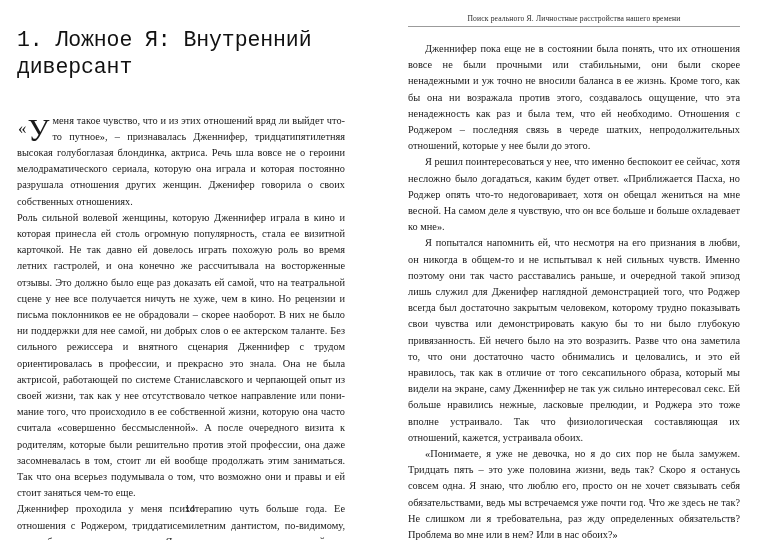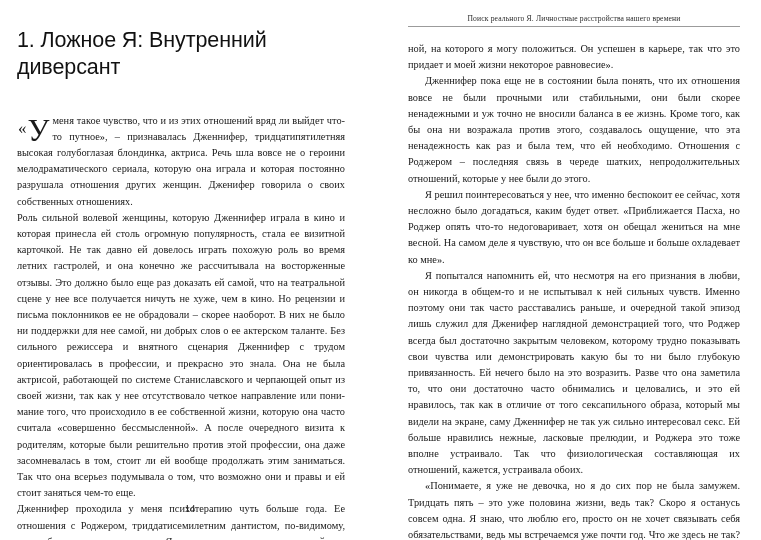--- a/index.html
+++ b/index.html
@@ -49,21 +49,21 @@
   .head-rule {
     margin-top: 3px;
     height: 1px;
     background: #9b9b9b;
     width: 100%;
   }
 
   
   .chapter-title {
     margin-top: 27px;
-    font-family: Liberation Sans, sans-serif;
+    font-family: Liberation Mono, monospace;
     font-size: 21.5px;
     font-weight: 400;
     line-height: 1.27;
     color: #111111;
     letter-spacing: -0.1px;
   }
 
   
   .body-col {
     margin-top: 0;
@@ -149,21 +149,20 @@
     <div class="folio">14</div>
   </div>
 
   <div class="page page-right">
 
     <div class="running-head">Поиск реального Я. Личностные расстройства нашего времени</div>
     <div class="head-rule"></div>
 
     <div class="body-col body-right">
 
-      <p class="para noindent">ной, на которого я могу положиться. Он успешен в карьере, так что это придает и моей жизни некоторое равновесие».</p>
       <p class="para">Дженнифер пока еще не в состоянии была понять, что их от­ношения вовсе не были прочными или стабильными, они были скорее ненадежными и уж точно не вносили баланса в ее жизнь. Кроме того, как бы она ни возражала против этого, создавалось ощущение, что эта ненадежность как раз и была тем, что ей необ­ходимо. Отношения с Роджером – последняя связь в череде шат­ких, непродолжительных отношений, которые у нее были до этого.</p>
       <p class="para">Я решил поинтересоваться у нее, что именно беспокоит ее сей­час, хотя несложно было догадаться, каким будет ответ. «Прибли­жается Пасха, но Роджер опять что-то недоговаривает, хотя он обещал жениться на мне весной. На самом деле я чувствую, что он все больше и больше охладевает ко мне».</p>
       <p class="para">Я попытался напомнить ей, что несмотря на его признания в любви, он никогда в общем-то и не испытывал к ней сильных чувств. Именно поэтому они так часто расставались раньше, и оче­редной такой эпизод лишь служил для Дженифер наглядной де­монстрацией того, что Роджер всегда был достаточно закрытым человеком, которому трудно показывать свои чувства или демон­стрировать какую бы то ни было глубокую привязанность. Ей не­чего было на это возразить. Разве что она заметила то, что они до­статочно часто обнимались и целовались, и это ей нравилось, так как в отличие от того сексапильного образа, который мы видели на экране, саму Дженнифер не так уж сильно интересовал секс. Ей больше нравились нежные, ласковые прелюдии, и Роджера это тоже вполне устраивало. Так что физиологическая составляющая их отношений, кажется, устраивала обоих.</p>
       <p class="para">«Понимаете, я уже не девочка, но я до сих пор не была заму­жем. Тридцать пять – это уже половина жизни, ведь так? Скоро я останусь совсем одна. Я знаю, что люблю его, просто он не хочет связывать себя обязательствами, ведь мы встречаемся уже почти год. Что же здесь не так? Не слишком ли я требовательна, раз жду определенных обязательств? Проблема во мне или в нем? Или в нас обоих?»</p>
 
     </div>
 
   </div>
 
 </div>

